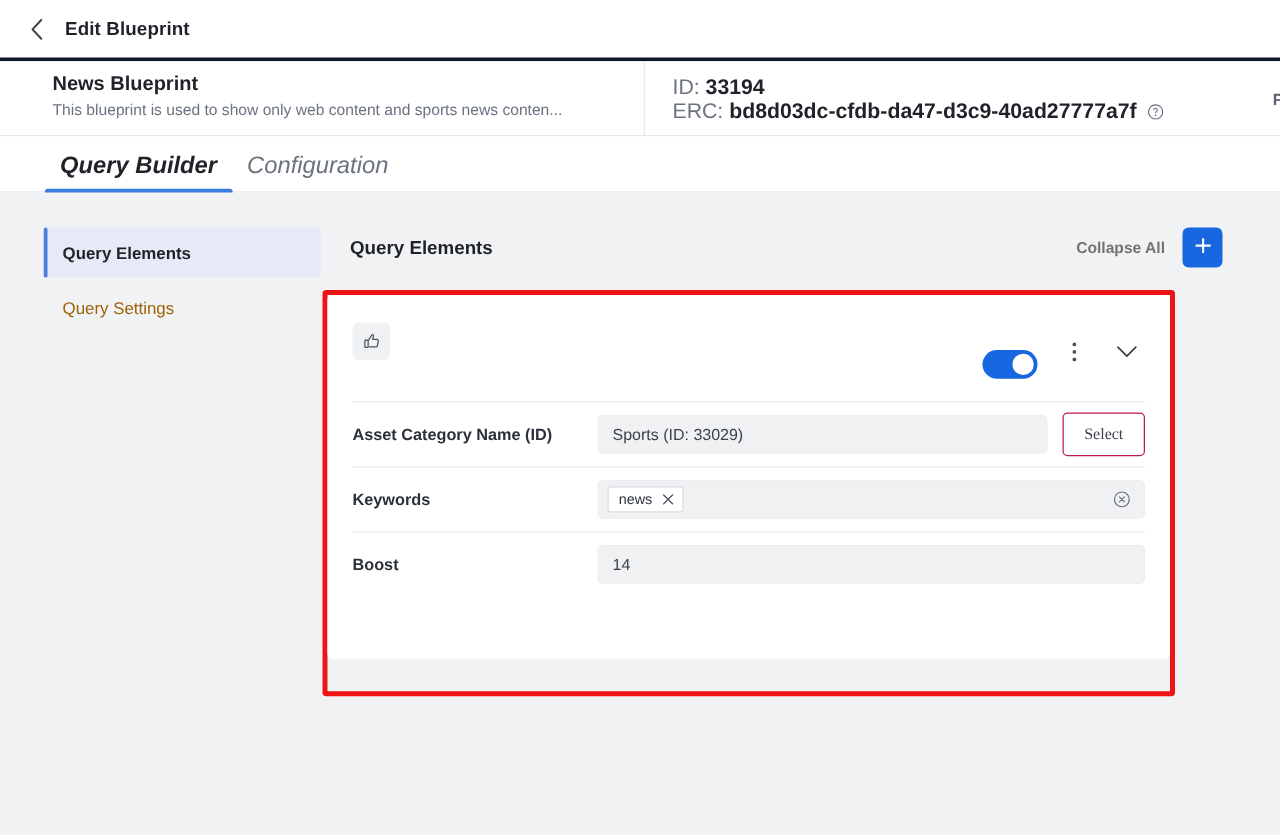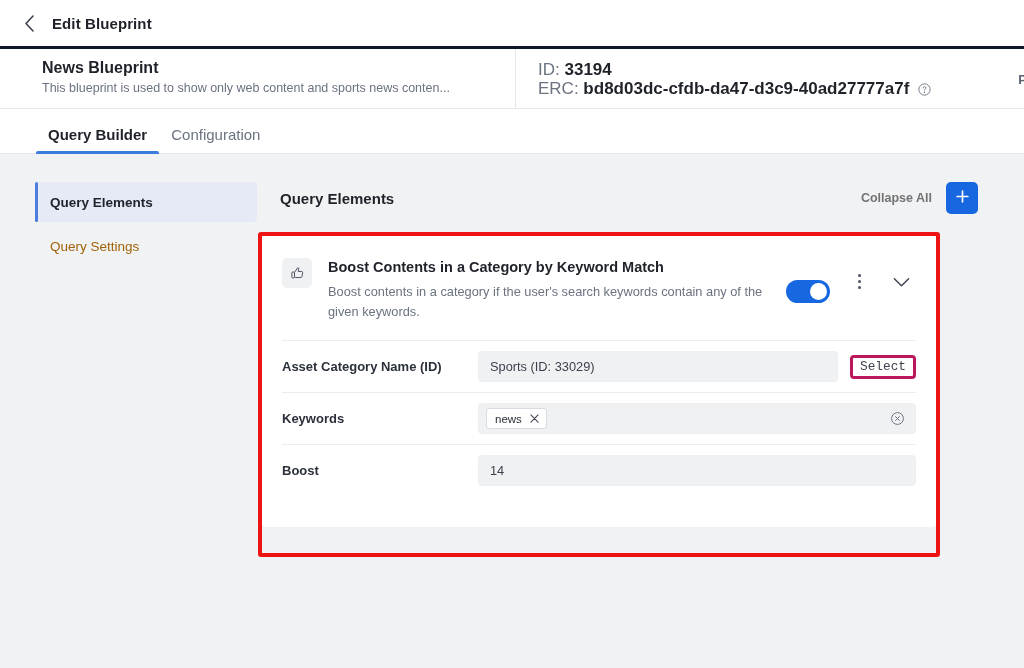--- a/index.html
+++ b/index.html
@@ -62,22 +62,22 @@
     font-family: "Liberation Sans", sans-serif;
   }
 
   
   .tabbar {
     height: 45px; background: #ffffff;
     display: flex; align-items: flex-end;
     padding-left: 36px; border-bottom: 1px solid #e7e7ed;
   }
   .tab {
-    font-size: 15px; color: #6b7280; padding: 0 12px 11px 12px;
-    cursor: pointer; position: relative; line-height: 1;
+    font-size: 19px; color: #6b7280; padding: 0 12px 11px 12px;
+    cursor: pointer; position: relative; line-height: 1; font-style: italic;
   }
   .tab.active { color: #1f2229; font-weight: bold; }
   .tab.active::after {
     content: ""; position: absolute; left: 0; right: 0; bottom: -1px;
     height: 3px; background: #3b7ddd; border-radius: 2px 2px 0 0;
   }
 
   
   .body { display: flex; height: 513px; background: #f1f2f4; }
 
@@ -156,23 +156,23 @@
   .field-label {
     width: 196px; font-size: 13px; font-weight: bold; color: #2b303b; flex: 0 0 auto;
   }
   .field-ctl { flex: 1; display: flex; align-items: center; gap: 12px; }
   .input-box {
     flex: 1; height: 31px; background: #f0f1f3; border: 1px solid #eceef0;
     border-radius: 4px; display: flex; align-items: center;
     padding: 0 11px; font-size: 12.8px; color: #3c414d;
   }
   .select-btn {
-    width: 66px; height: 24px; background: #ffffff; border: 3px solid #be185d;
+    width: 66px; height: 35px; background: #ffffff; border: 1px solid #be185d;
     border-radius: 4px; font-size: 12.8px; color: #3c414d; cursor: pointer;
-    font-family: Liberation Mono, monospace; flex: 0 0 auto;
+    font-family: Liberation Serif, serif; flex: 0 0 auto;
   }
   .chips-box {
     flex: 1; height: 31px; background: #f0f1f3; border: 1px solid #eceef0;
     border-radius: 4px; display: flex; align-items: center;
     padding: 0 8px 0 7px;
   }
   .chip {
     display: inline-flex; align-items: center; gap: 8px;
     height: 21px; padding: 0 7px 0 8px;
     background: #ffffff; border: 1px solid #d8dbe1; border-radius: 3px;
@@ -258,24 +258,20 @@
       <div class="highlight">
 
         <div class="card">
 
           <div class="card-head">
             <div class="plugin-icon">
               <svg width="17" height="17" viewBox="0 0 20 20" fill="none">
                 <path d="M6.6 8.6l3.4-5.1c.2-.3.6-.45.95-.33.45.15.7.63.58 1.09L10.8 7.6h4.2c.72 0 1.26.66 1.12 1.36l-.95 4.75c-.12.6-.65 1.03-1.26 1.03H7.4" stroke="#4a5160" stroke-width="1.15" stroke-linejoin="round"></path>
                 <rect x="3.4" y="8.3" width="3.1" height="6.9" rx=".6" stroke="#4a5160" stroke-width="1.15"></rect>
               </svg>
-            </div>
-            <div class="card-head-text">
-              <div class="card-title">Boost Contents in a Category by Keyword Match</div>
-              <div class="card-desc">Boost contents in a category if the user's search keywords contain any of the given keywords.</div>
             </div>
             <div class="card-head-actions">
               <div class="toggle">
                 <span class="knob"></span>
               </div>
               <div class="kebab">
                 <i></i>
                 <i></i>
                 <i></i>
               </div>

